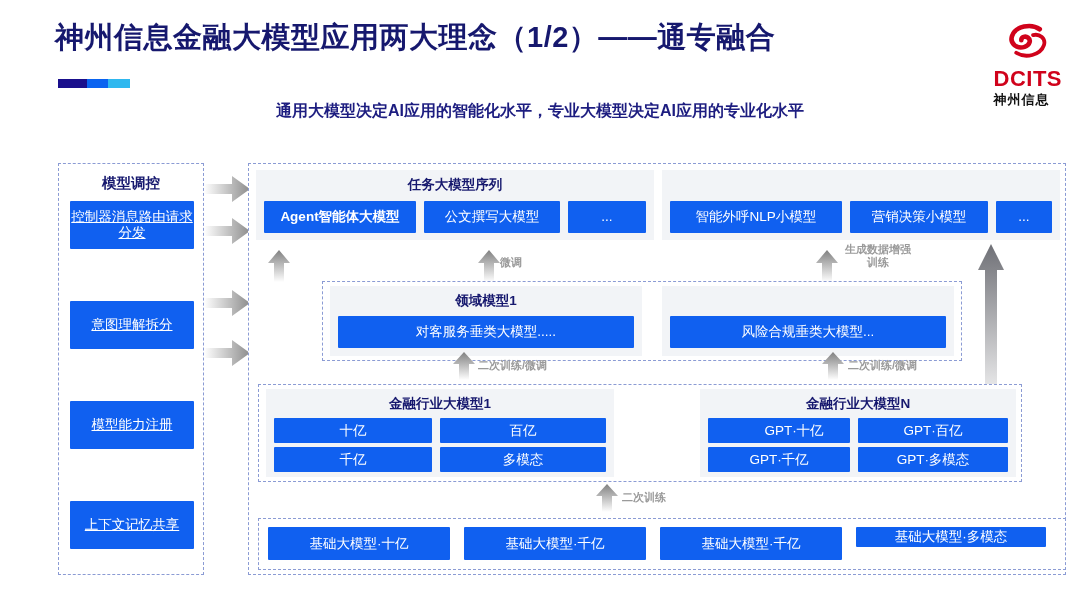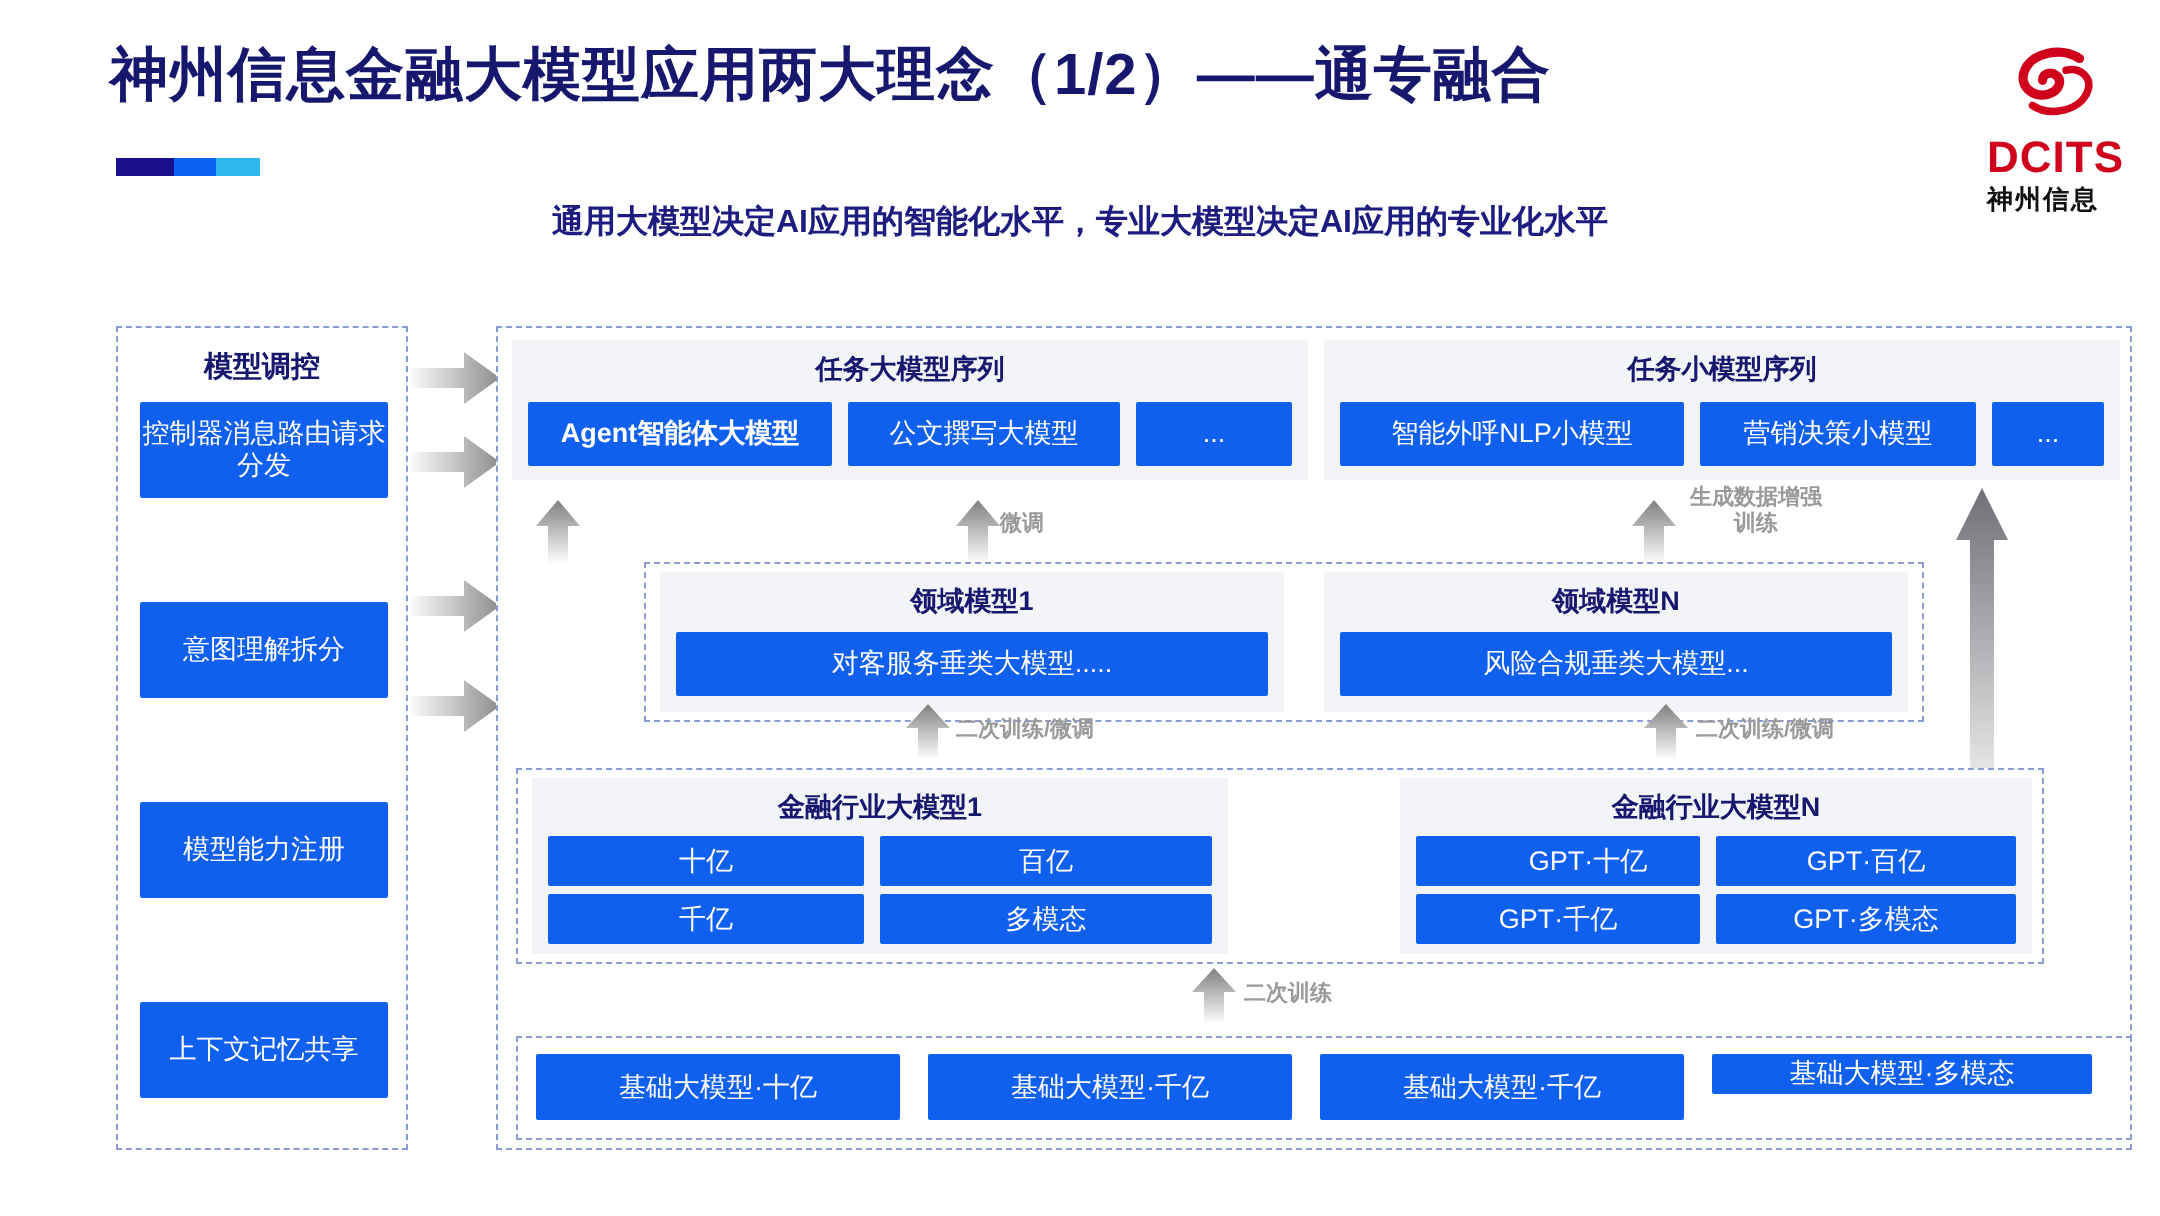--- a/index.html
+++ b/index.html
@@ -50,21 +50,21 @@
   }
   .arrow-label {
     position: absolute; font-size: 11px; color: #9a9a9a; font-weight: bold;
     line-height: 1.2; text-align: center;
   }
 
   
   #sidebar { left: 58px; top: 163px; width: 146px; height: 412px; }
   #sidebar .grp-title { padding-top: 10px; font-size: 14.5px; }
   #sidebar .bbox {
-    position: absolute; left: 11px; width: 124px; height: 48px; font-size: 13.5px;
+    position: absolute; left: 11px; width: 124px; height: 48px; font-size: 13.5px; text-decoration: underline;
   }
 
   .arrow-right { position: absolute; width: 46px; height: 26px; }
 
   
   #stack { left: 248px; top: 163px; width: 818px; height: 412px; }
 
   .seq-box { position: absolute; background: #f2f4f7; }
   .seq-box .grp-title { font-size: 13.5px; }
   .seq-box .bbox { position: absolute; height: 32px; }
@@ -126,21 +126,20 @@
   <div class="dashed" id="stack"></div>
 
   <div class="seq-box" style="left:256px; top:170px; width:398px; height:70px;">
     <div class="grp-title">任务大模型序列</div>
     <div class="bbox" style="left:8px;  top:31px; width:152px;font-weight:bold;">Agent智能体大模型</div>
     <div class="bbox" style="left:168px;top:31px; width:136px;">公文撰写大模型</div>
     <div class="bbox" style="left:312px;top:31px; width:78px;">...</div>
   </div>
 
   <div class="seq-box" style="left:662px; top:170px; width:398px; height:70px;">
-    <div class="grp-title">任务小模型序列</div>
     <div class="bbox" style="left:8px;  top:31px; width:172px;">智能外呼NLP小模型</div>
     <div class="bbox" style="left:188px;top:31px; width:138px;">营销决策小模型</div>
     <div class="bbox" style="left:334px;top:31px; width:56px;">...</div>
   </div>
 
   <svg class="arrow-up" style="left:268px; top:250px; width:22px; height:32px;" viewBox="0 0 22 32">
     <defs>
         <linearGradient id="gu" x1="0" y1="1" x2="0" y2="0">
       <stop offset="0" stop-color="#ffffff"></stop>
           <stop offset="1" stop-color="#808080"></stop>
@@ -170,21 +169,20 @@
   </svg>
 
   <div class="dashed" style="left:322px; top:281px; width:640px; height:80px;"></div>
 
   <div class="seq-box" style="left:330px; top:286px; width:312px; height:70px;">
     <div class="grp-title">领域模型1</div>
     <div class="bbox" style="left:8px; top:30px; width:296px;">对客服务垂类大模型.....</div>
   </div>
 
   <div class="seq-box" style="left:662px; top:286px; width:292px; height:70px;">
-    <div class="grp-title">领域模型N</div>
     <div class="bbox" style="left:8px; top:30px; width:276px;">风险合规垂类大模型...</div>
   </div>
 
   <svg class="arrow-up" style="left:453px; top:352px; width:22px; height:28px;" viewBox="0 0 22 28">
     <path d="M11 0 L22 12 H16 V28 H6 V12 H0 Z" fill="url(#gu)"></path>
   </svg>
   <div class="arrow-label" style="left:478px; top:359px;">二次训练/微调</div>
 
   <svg class="arrow-up" style="left:822px; top:352px; width:22px; height:28px;" viewBox="0 0 22 28">
     <path d="M11 0 L22 12 H16 V28 H6 V12 H0 Z" fill="url(#gu)"></path>

